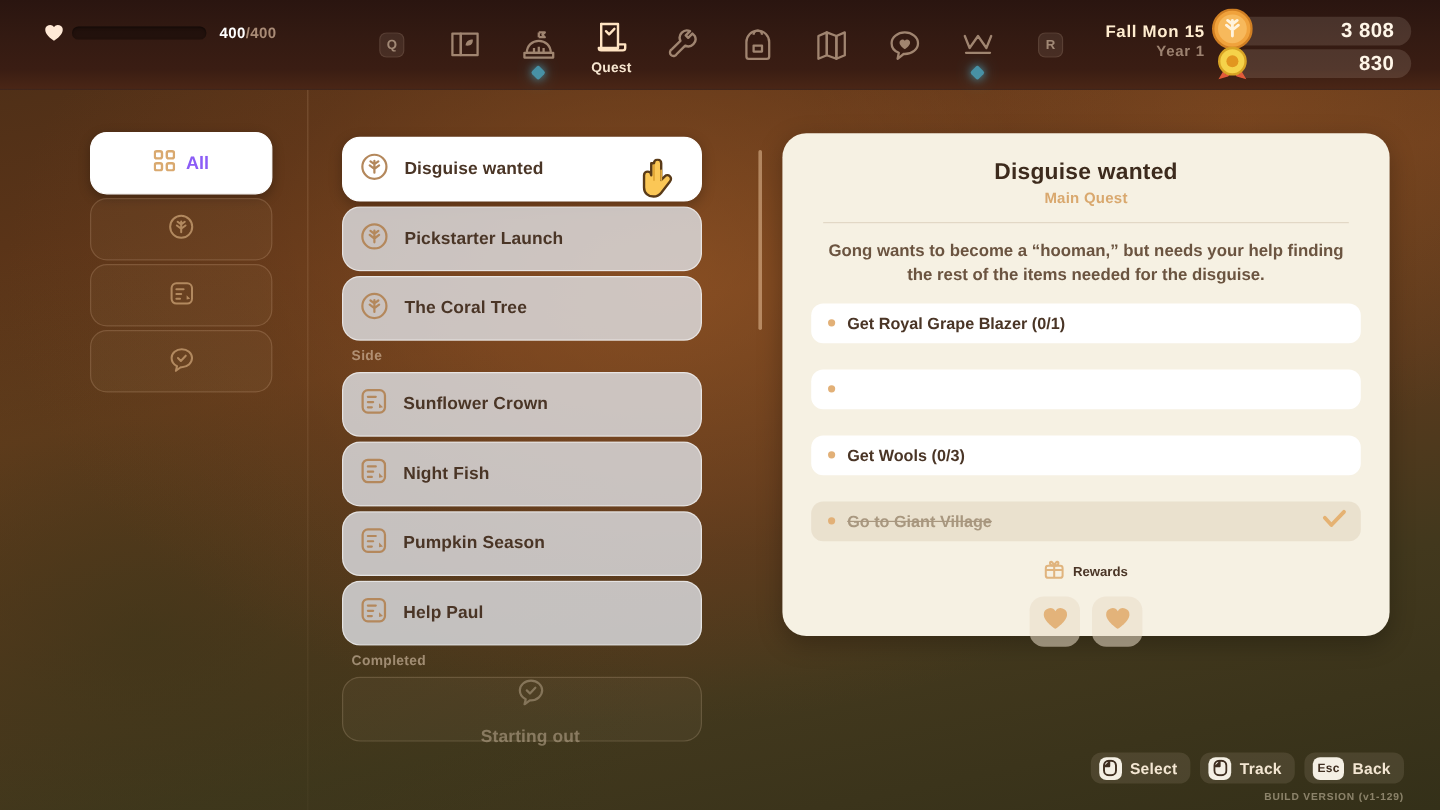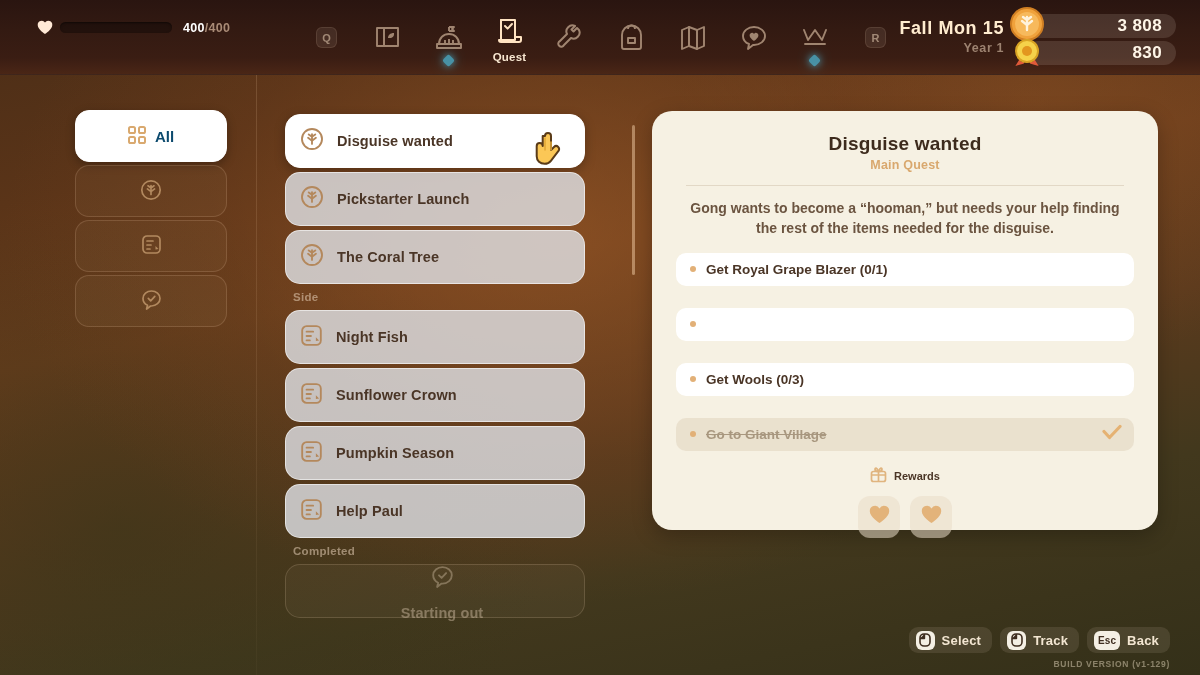--- a/index.html
+++ b/index.html
@@ -53,21 +53,21 @@
     box-shadow: 0 0 7px #4fd8ff, 0 0 14px rgba(79,216,255,.6);
   }
   .key-chip {
     width: 21px; height: 21px; border-radius: 6px; background: rgba(255,235,210,.14);
     border: 1px solid rgba(255,230,200,.18);
     display:flex; align-items:center; justify-content:center;
     font-size: 11px; font-weight: 700; color: #e4cdb4;
   }
 
   .dateblock { position: absolute; right: 196px; top: 18px; text-align: right; }
-  .date-main { font-size: 18px; font-weight: 700; color: #ffeccf; letter-spacing: .6px; white-space: nowrap; }
+  .date-main { font-size: 14px; font-weight: 700; color: #ffeccf; letter-spacing: .6px; white-space: nowrap; }
   .date-sub { font-size: 12.5px; font-weight: 700; color: #9c8270; margin-top: 2px; letter-spacing: .6px; }
 
   .currencies { position: absolute; right: 18px; top: 14px; width: 172px; }
   .cur-row { position: relative; height: 24px; margin-bottom: 3px; display:flex; align-items:center; }
   .cur-pill {
     position: absolute; left: 16px; height: 24px; width: 150px;
     background: rgba(255,240,225,0.13); border-radius: 12px;
     display: flex; align-items: center; justify-content: flex-end;
     padding-right: 14px; font-size: 17px; font-weight: 700; color: #fff6e8; letter-spacing: .4px;
   }
@@ -76,21 +76,21 @@
   
   .rail { position: absolute; left: 75px; top: 110px; width: 152px; }
   .rail-btn {
     width: 152px; height: 52px; border-radius: 14px; margin-bottom: 3px;
     display: flex; align-items: center; justify-content: center; gap: 9px;
     background: rgba(255,225,195,0.045);
     border: 1px solid rgba(255,220,185,0.16);
     color: #c9a780; font-size: 15px; font-weight: 700;
   }
   .rail-btn.active {
-    background: #ffffff; border-color: #ffffff; color: #0c4a6e;
+    background: #ffffff; border-color: #ffffff; color: #8b5cf6;
     box-shadow: 0 3px 10px rgba(0,0,0,.28);
   }
   .divider-v {
     position: absolute; left: 256px; top: 75px; width: 1px; height: 600px;
     background: linear-gradient(180deg, rgba(255,215,175,0.16), rgba(255,215,175,0.03));
   }
 
   
   .questlist { position: absolute; left: 285px; top: 114px; width: 300px; }
   .q-item {
@@ -391,32 +391,32 @@
     <div class="group-label">Side</div>
 
     <div class="q-item">
       <span>
         <svg width="23" height="23" viewBox="0 0 21 21" fill="none" stroke="#b4885c" stroke-width="1.7" stroke-linejoin="round">
           <rect x="2" y="2" width="17" height="17" rx="4"></rect>
           <path d="M6 7h6M6 11h4M6 15h3" stroke-linecap="round"></path>
           <path d="M14.5 12l3 3-3 .6z" fill="#b4885c" stroke="none"></path>
         </svg>
       </span>
-      <span class="q-name">Night Fish</span>
+      <span class="q-name">Sunflower Crown</span>
     </div>
 
     <div class="q-item">
       <span>
         <svg width="23" height="23" viewBox="0 0 21 21" fill="none" stroke="#b4885c" stroke-width="1.7" stroke-linejoin="round">
           <rect x="2" y="2" width="17" height="17" rx="4"></rect>
           <path d="M6 7h6M6 11h4M6 15h3" stroke-linecap="round"></path>
           <path d="M14.5 12l3 3-3 .6z" fill="#b4885c" stroke="none"></path>
         </svg>
       </span>
-      <span class="q-name">Sunflower Crown</span>
+      <span class="q-name">Night Fish</span>
     </div>
 
     <div class="q-item">
       <span>
         <svg width="23" height="23" viewBox="0 0 21 21" fill="none" stroke="#b4885c" stroke-width="1.7" stroke-linejoin="round">
           <rect x="2" y="2" width="17" height="17" rx="4"></rect>
           <path d="M6 7h6M6 11h4M6 15h3" stroke-linecap="round"></path>
           <path d="M14.5 12l3 3-3 .6z" fill="#b4885c" stroke="none"></path>
         </svg>
       </span>

